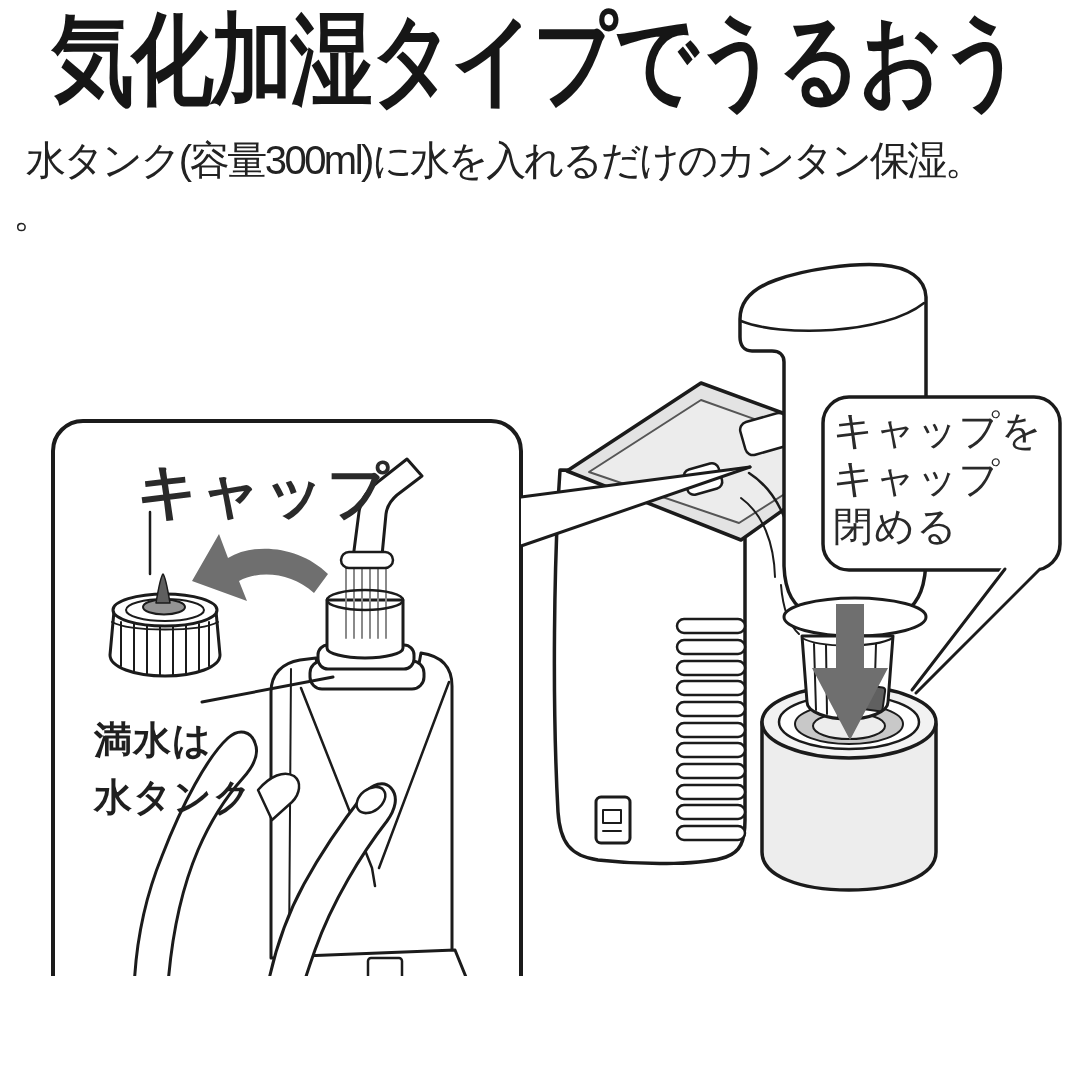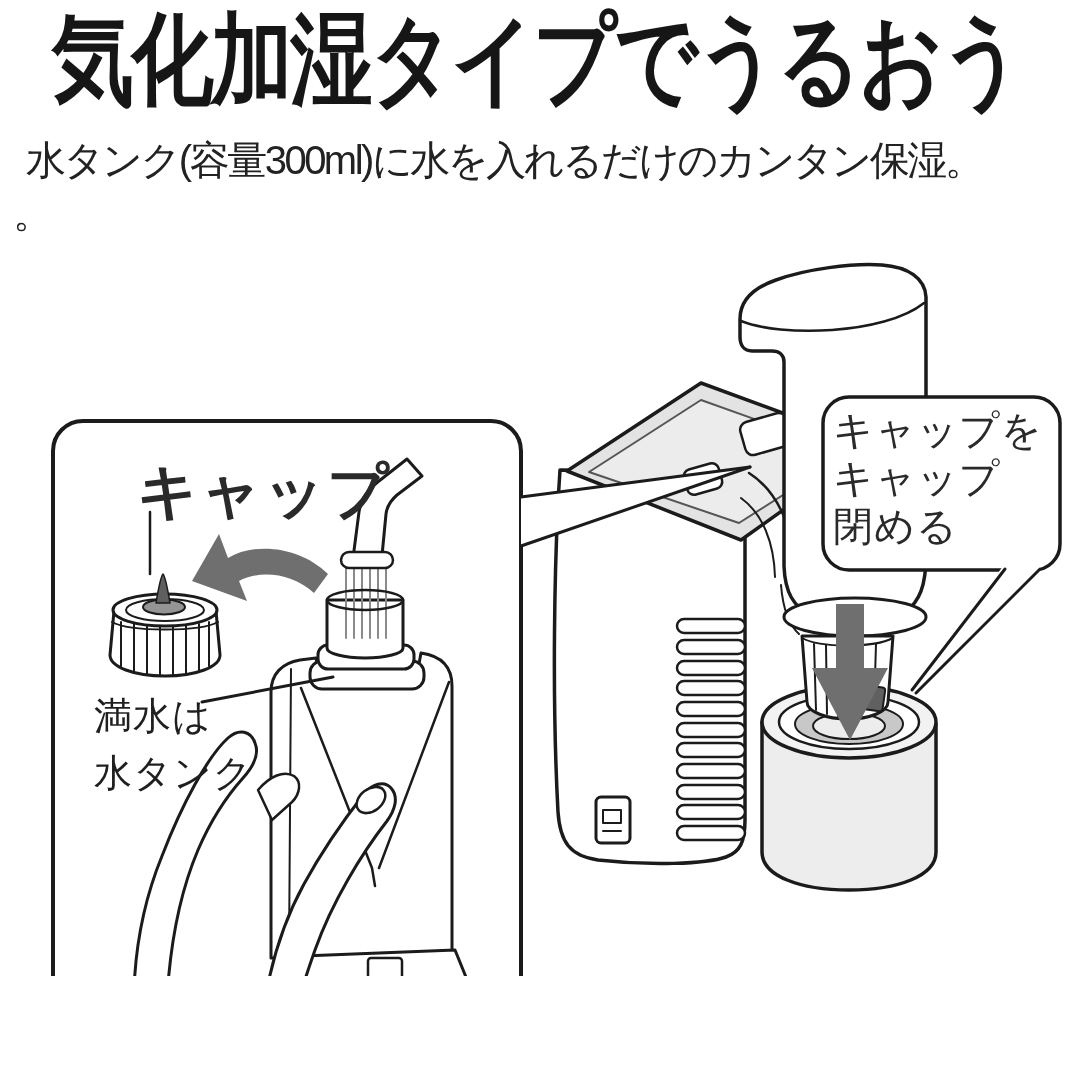--- a/index.html
+++ b/index.html
@@ -8,21 +8,21 @@
     font-family:"Liberation Sans",sans-serif;color:#1b1b1b;
   }
   .abs{position:absolute;}
   .title{
     left:52px;top:-6px;font-size:100px;font-weight:900;letter-spacing:-3px;
     transform:scaleX(0.82);transform-origin:left top;white-space:nowrap;color:#161616;
   }
   .intro{left:26px;top:134px;font-size:40px;font-weight:500;line-height:53px;letter-spacing:-2.5px;color:#222;}
   .intro .l3{margin-left:-13px;}
   .cap-label{left:137px;top:452px;font-size:60px;font-weight:700;letter-spacing:2px;color:#2a2a2a;}
-  .fullwater-label{left:94px;top:688px;font-size:38px;font-weight:400;line-height:57px;letter-spacing:1px;color:#1f1f1f;}
+  .fullwater-label{left:94px;top:712px;font-size:38px;font-weight:700;line-height:57px;letter-spacing:1px;color:#1f1f1f;}
   .bubble-text{left:833px;top:406px;font-size:40px;font-weight:500;line-height:48px;letter-spacing:1px;color:#2a2a2a;white-space:nowrap;}
   .footnote{left:3px;top:1046px;font-size:18px;font-weight:700;letter-spacing:-0.5px;color:#1f1f1f;}
   svg{position:absolute;left:0;top:0;}
   .ln{stroke:#1b1b1b;fill:none;}
 </style>
 </head>
 <body>
 
 <div class="page">
 

